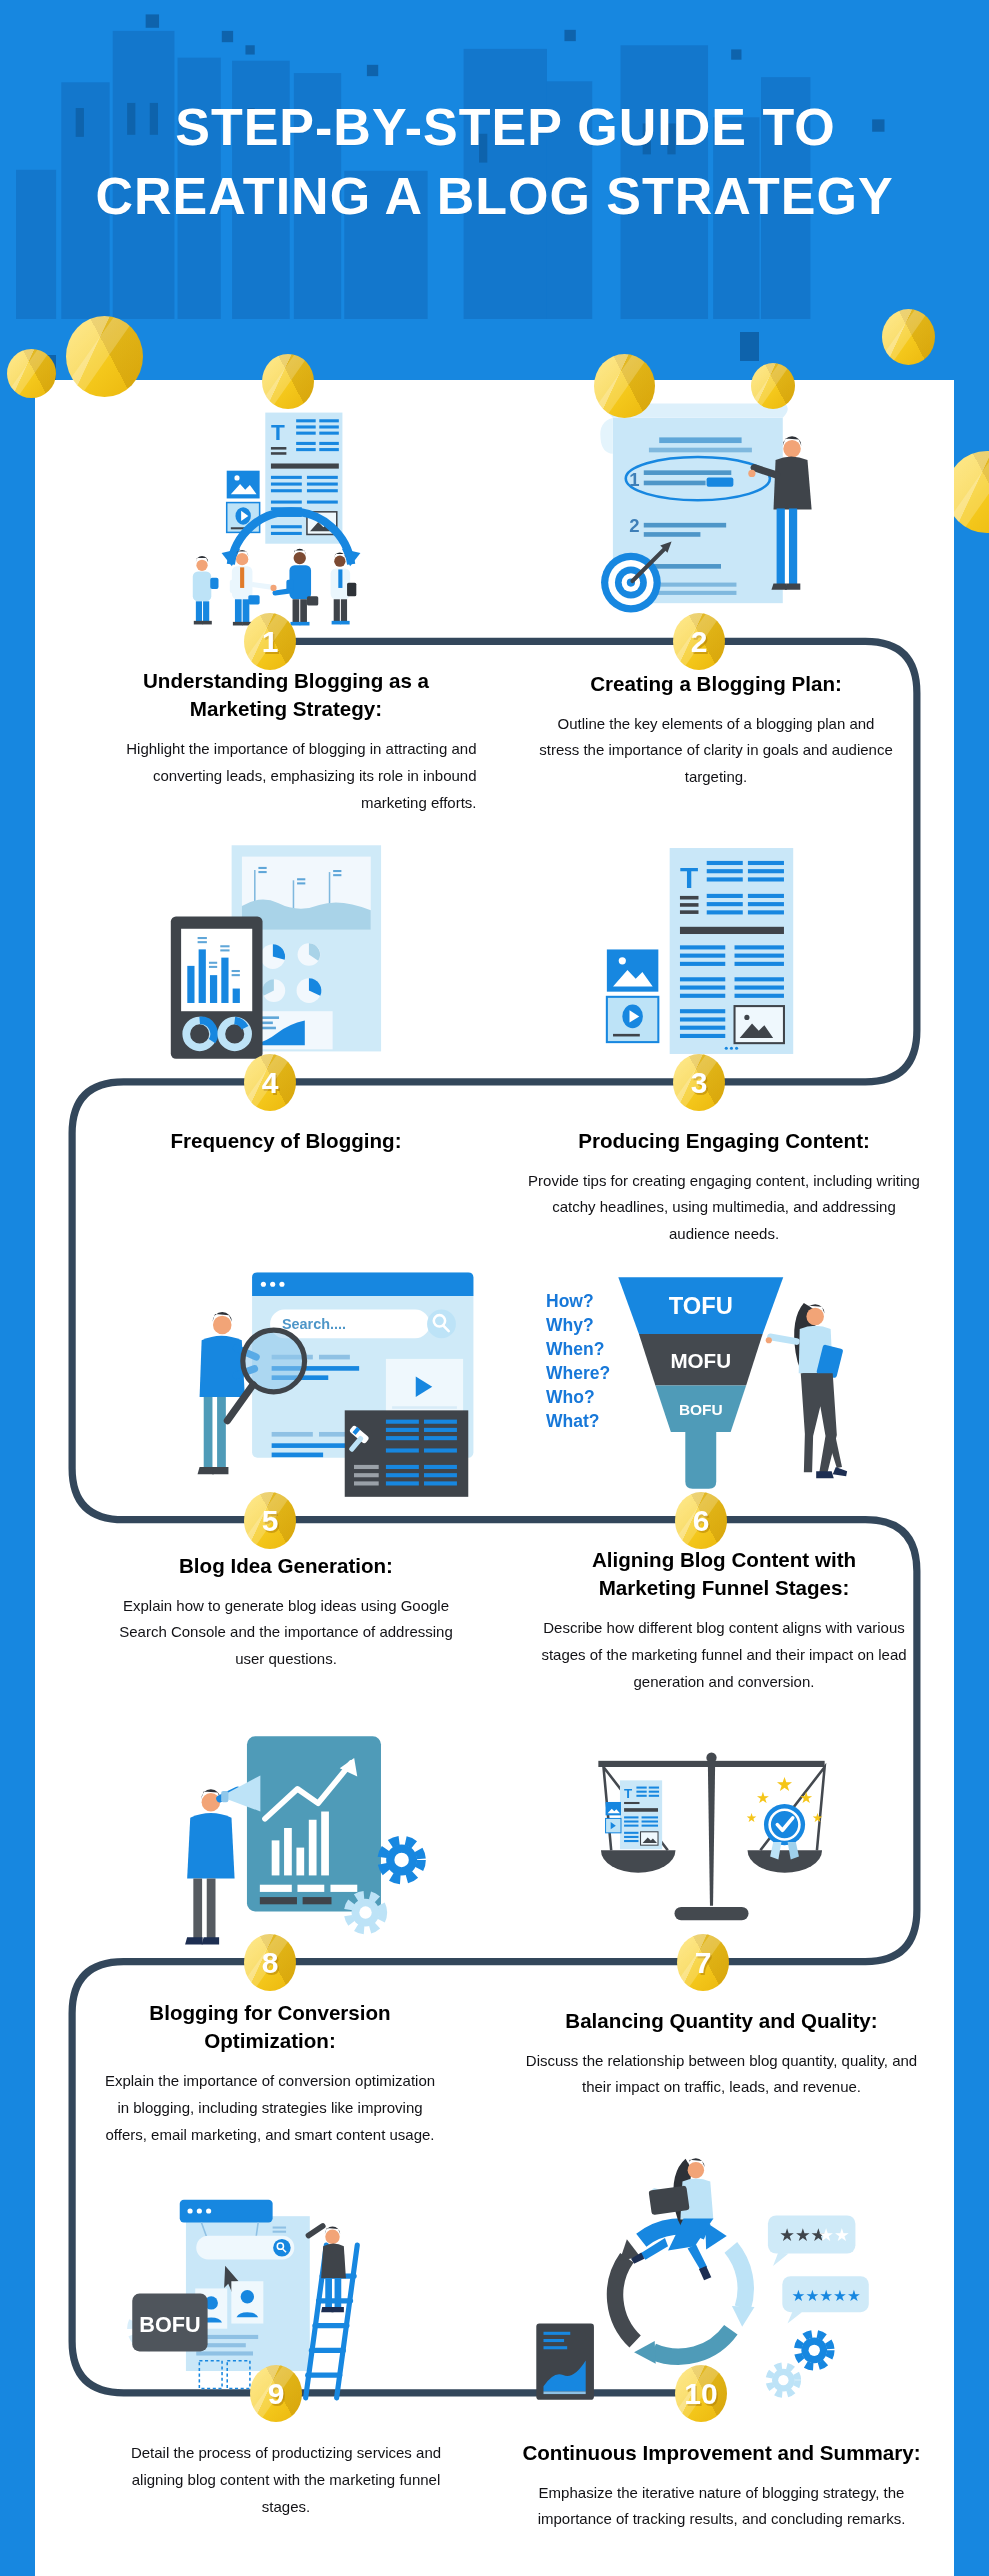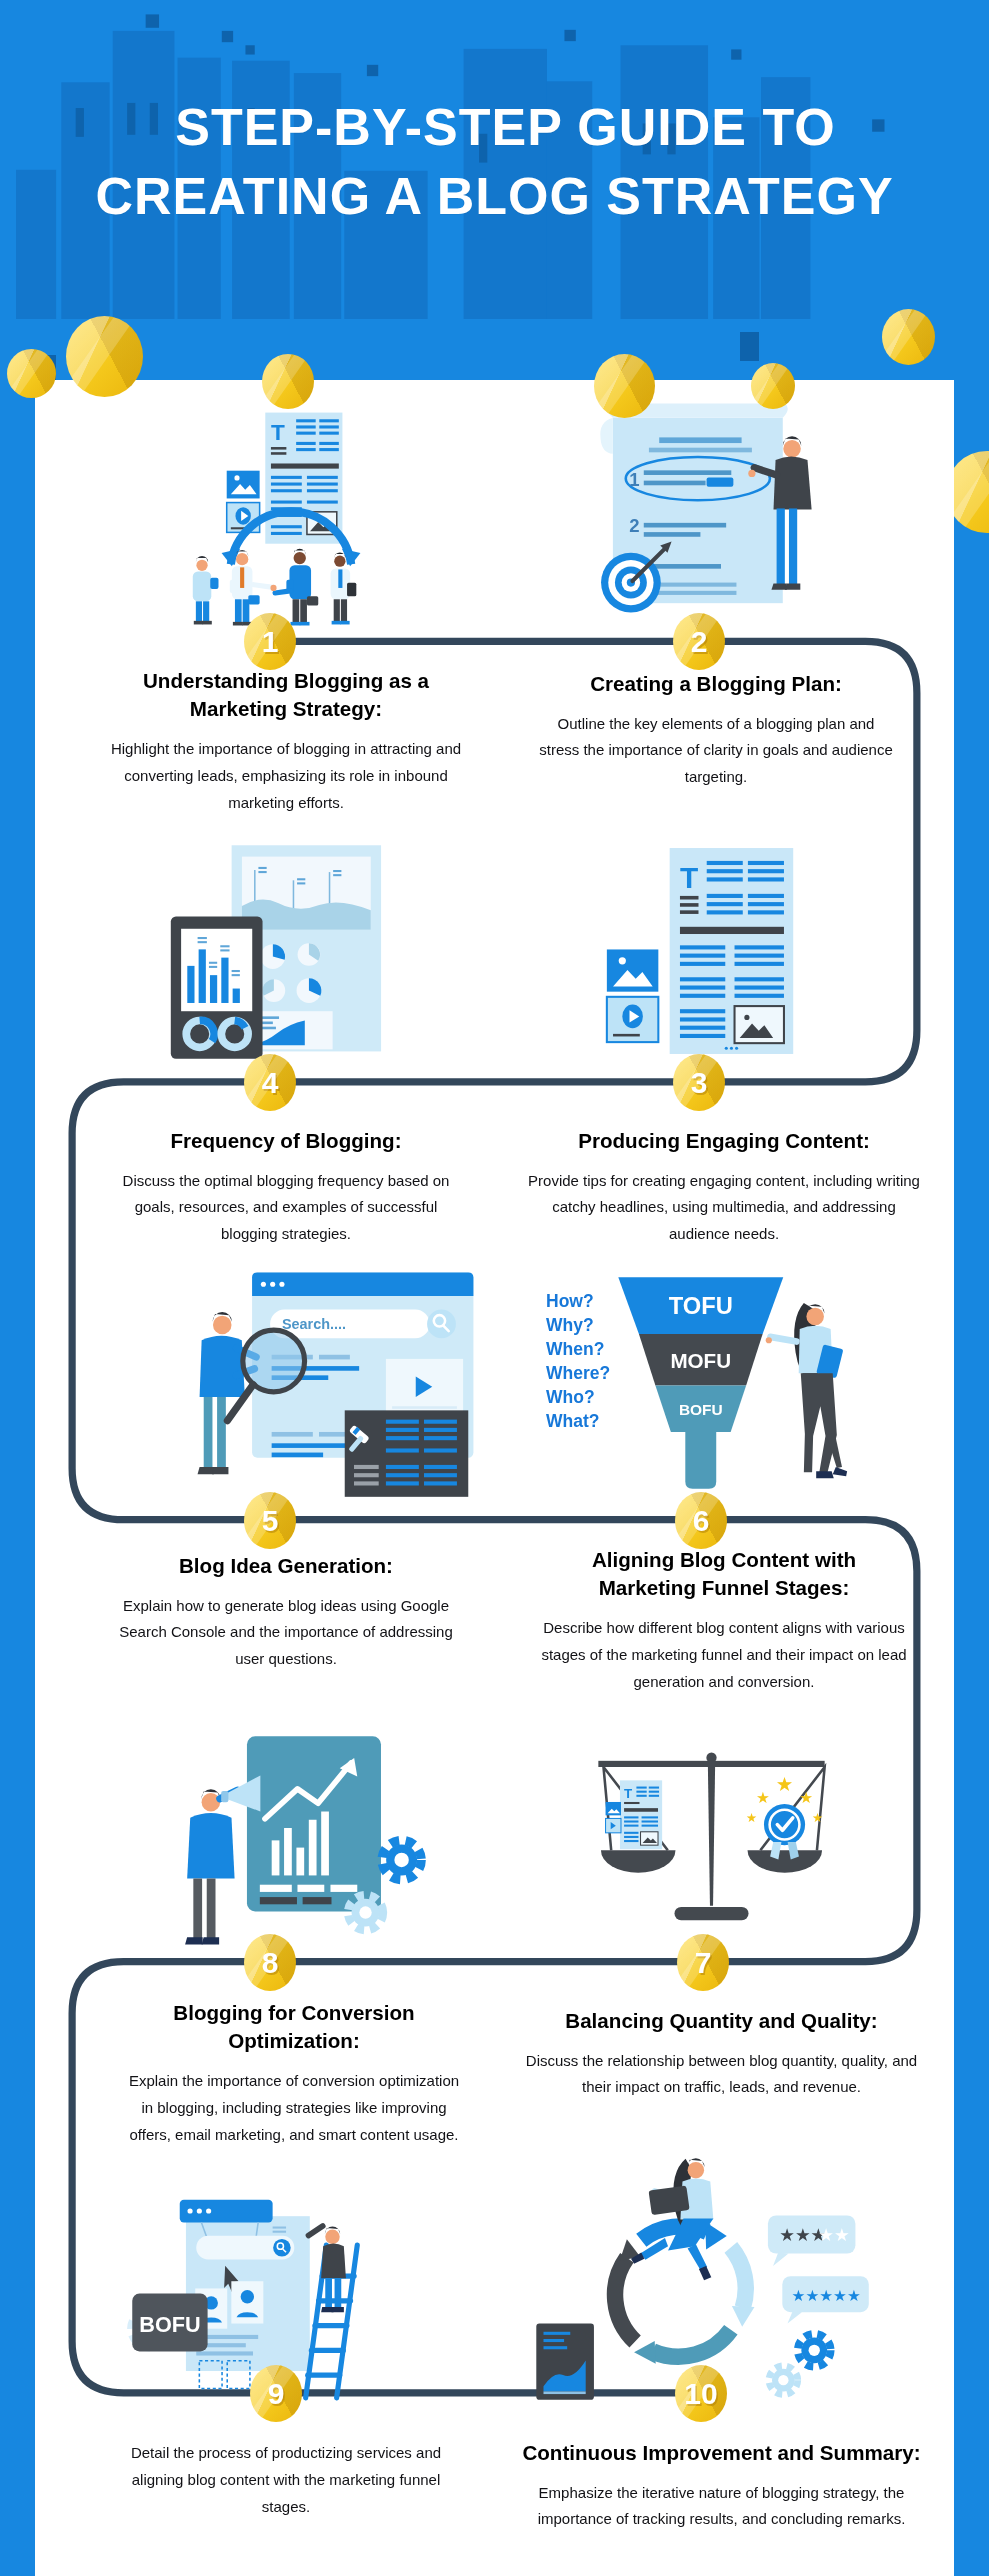--- a/index.html
+++ b/index.html
@@ -134,47 +134,46 @@
     </div>
   <div class="coin numcoin" style="left:276px;top:2393px;">
       <span>9</span>
     </div>
   <div class="coin numcoin" style="left:701px;top:2393px;">
       <span>10</span>
     </div>
 
   <div class="step-text" style="left:72px;top:667px;width:428px;">
     <div class="step-title" style="max-width:319px;">Understanding Blogging as a Marketing Strategy:</div>
-    <div class="step-body" style="max-width:381px;">Highlight the importance of blogging in attracting and converting leads, emphasizing its role in inbound marketing efforts.</div>
+    <div class="step-body" style="max-width:381px;text-align:right;">Highlight the importance of blogging in attracting and converting leads, emphasizing its role in inbound marketing efforts.</div>
   </div>
   <div class="step-text" style="left:510px;top:670px;width:412px;">
     <div class="step-title">Creating a Blogging Plan:</div>
     <div class="step-body" style="max-width:361px;">Outline the key elements of a blogging plan and stress the importance of clarity in goals and audience targeting.</div>
   </div>
   <div class="step-text" style="left:510px;top:1127px;width:428px;">
     <div class="step-title">Producing Engaging Content:</div>
     <div class="step-body" style="max-width:392px;">Provide tips for creating engaging content, including writing catchy headlines, using multimedia, and addressing audience needs.</div>
   </div>
   <div class="step-text" style="left:72px;top:1127px;width:428px;">
     <div class="step-title">Frequency of Blogging:</div>
-    <div class="step-body" style="max-width:361px;">Discuss the optimal blogging frequency based on goals, resources, and examples of successful blogging strategies.</div>
   </div>
   <div class="step-text" style="left:72px;top:1552px;width:428px;">
     <div class="step-title">Blog Idea Generation:</div>
     <div class="step-body" style="max-width:361px;">Explain how to generate blog ideas using Google Search Console and the importance of addressing user questions.</div>
   </div>
   <div class="step-text" style="left:510px;top:1546px;width:428px;">
     <div class="step-title" style="max-width:350px;">Aligning Blog Content with Marketing Funnel Stages:</div>
     <div class="step-body" style="max-width:407px;">Describe how different blog content aligns with various stages of the marketing funnel and their impact on lead generation and conversion.</div>
   </div>
   <div class="step-text" style="left:500px;top:2007px;width:443px;">
     <div class="step-title">Balancing Quantity and Quality:</div>
     <div class="step-body" style="max-width:407px;">Discuss the relationship between blog quantity, quality, and their impact on traffic, leads, and revenue.</div>
   </div>
-  <div class="step-text" style="left:80px;top:1999px;width:428px;">
+  <div class="step-text" style="left:56px;top:1999px;width:428px;">
     <div class="step-title" style="max-width:330px;">Blogging for Conversion Optimization:</div>
     <div class="step-body" style="max-width:340px;">Explain the importance of conversion optimization in blogging, including strategies like improving offers, email marketing, and smart content usage.</div>
   </div>
   <div class="step-text" style="left:72px;top:2428px;width:428px;">
     <div class="step-body" style="max-width:330px;">Detail the process of productizing services and aligning blog content with the marketing funnel stages.</div>
   </div>
   <div class="step-text" style="left:500px;top:2439px;width:443px;">
     <div class="step-title">Continuous Improvement and Summary:</div>
     <div class="step-body" style="max-width:412px;">Emphasize the iterative nature of blogging strategy, the importance of tracking results, and concluding remarks.</div>
   </div>

